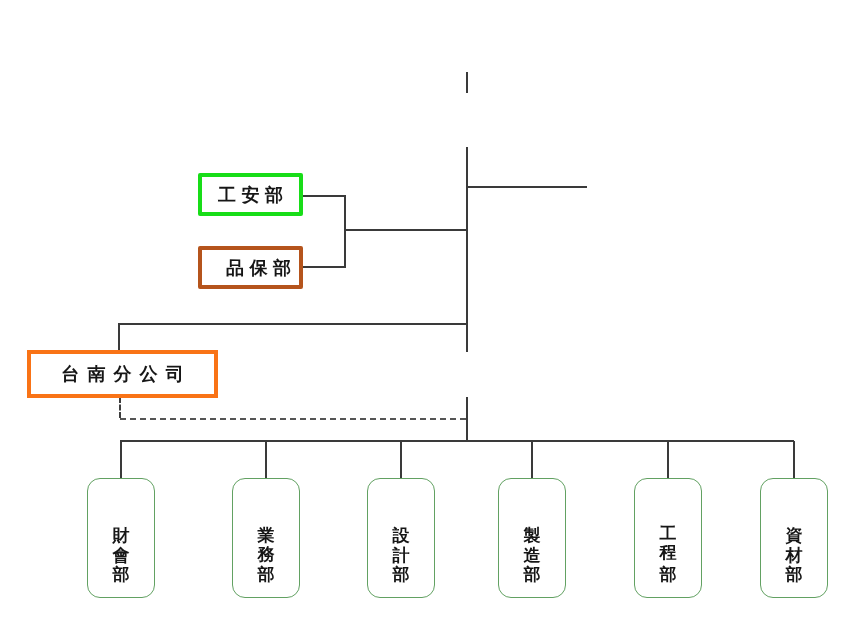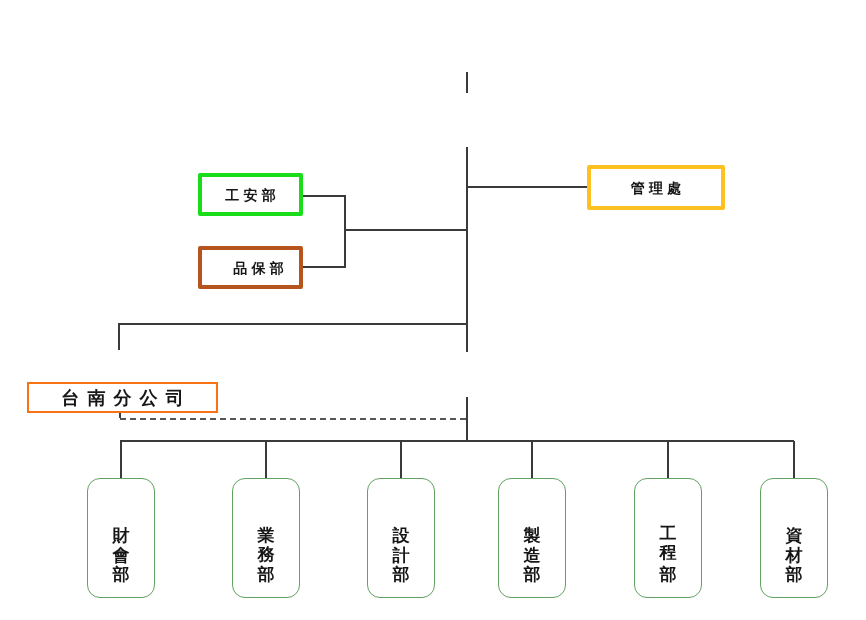--- a/index.html
+++ b/index.html
@@ -33,35 +33,34 @@
     border: 5px solid #0b00cc;
     font-size: 23px;
     letter-spacing: 0.25em;
     text-indent: 0.25em;
   }
   .chairman { left: 353px; top: 13px;  width: 229px; height: 59px; }
   .gm       { left: 358px; top: 93px;  width: 220px; height: 55px; }
   
   .rounded {
     border-radius: 2px;
-    font-size: 14px;
+    font-size: 18px;
     letter-spacing: 0.3em;
     text-indent: 0.3em;
   }
   .safety { left: 198px; top: 173px; width: 105px; height: 43px; border: 4px solid #18dd18; }
   .qa     { left: 198px; top: 246px; width: 105px; height: 43px; border: 4px solid #b5541c; padding-left: 16px; }
   .admin  { left: 587px; top: 165px; width: 138px; height: 45px; border: 4px solid #ffc022; }
   
   .tainan {
-    left: 27px; top: 350px; width: 191px; height: 31px;
-    border: 2px solid #f97316;
+    left: 27px; top: 350px; width: 191px; height: 48px;
+    border: 4px solid #f97316;
     font-size: 18px;
     letter-spacing: 0.45em;
     text-indent: 0.45em;
-    margin-top: 32px;
   }
   .zhunan {
     left: 355px; top: 352px; width: 218px; height: 45px;
     border: 4px solid #2f5c9f;
     box-shadow: inset 0 0 0 1px #ffffff, inset 0 0 0 2px #2f5c9f;
     font-size: 18px;
     letter-spacing: 0.4em;
     text-indent: 0.4em;
   }
   
@@ -129,23 +128,20 @@
 
 
   <div class="node rounded safety">
     <span>工安部</span>
   </div>
 
   <div class="node rounded qa">
     <span>品保部</span>
   </div>
 
-  <div class="node rounded admin">
-    <span>管理處</span>
-  </div>
 
   <div class="node tainan">
     <span>台南分公司</span>
   </div>
 
 
   <div class="node dept dept-0">
     <span class="vtext">財會部</span>
   </div>
   <div class="node dept dept-1">

